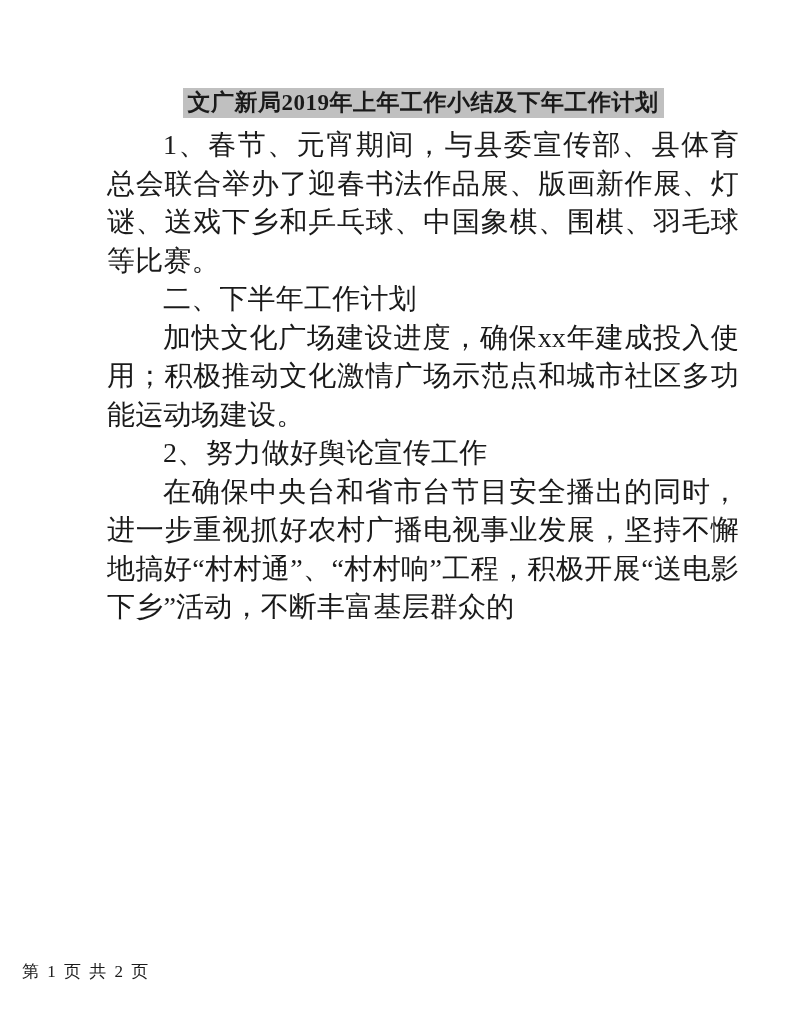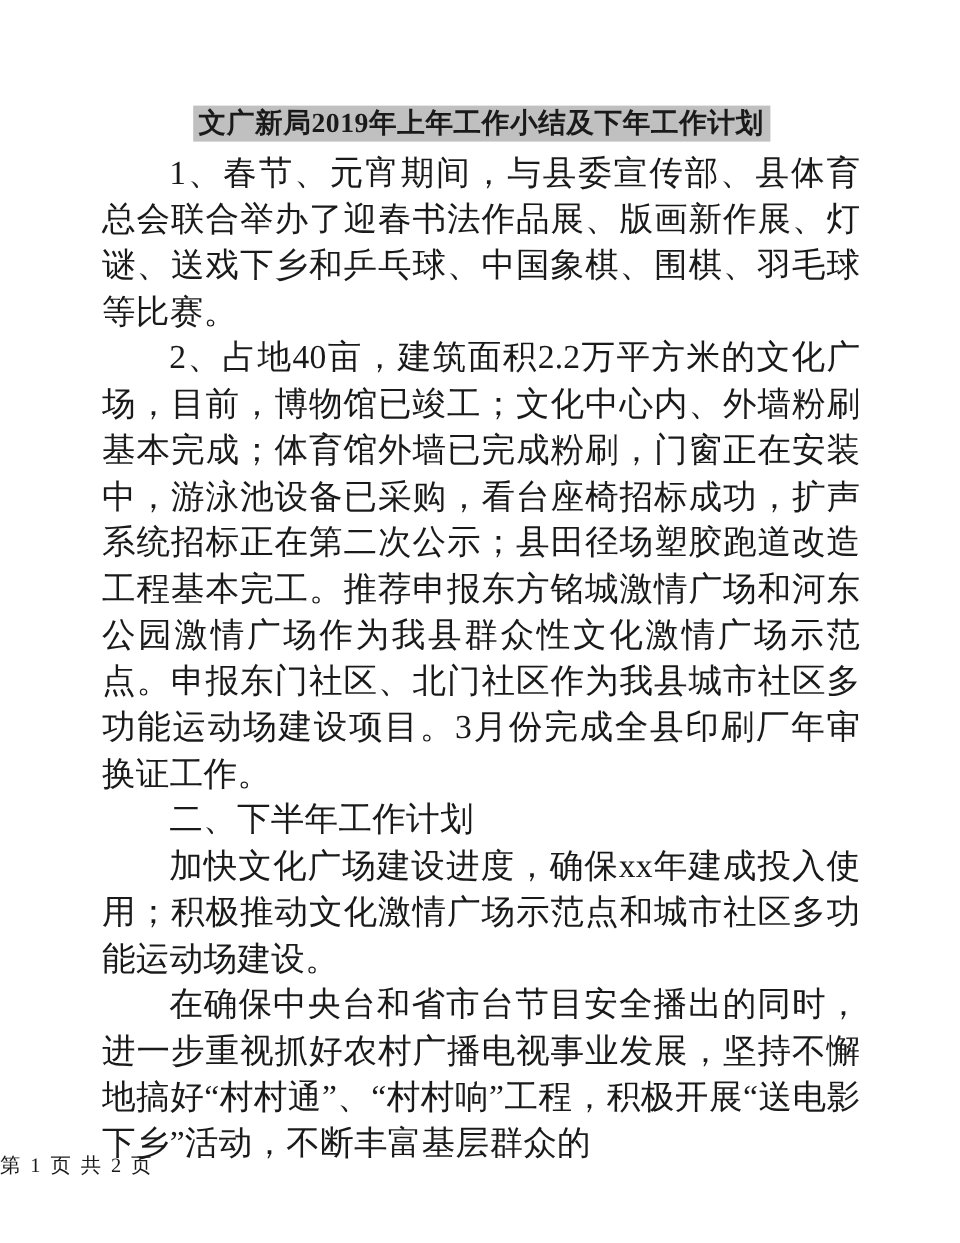--- a/index.html
+++ b/index.html
@@ -12,20 +12,21 @@
   body{
     width:800px;height:1036px;
     font-family:"Liberation Serif","DejaVu Serif",serif;
     color:var(--text);
     overflow:hidden;
   }
   .page{
     position:relative;
     width:778px;height:1036px;
     background:var(--page-background);
+    margin-left:22px;
   }
   .doc{
     position:absolute;
     left:85px;
     width:632px;
     top:86px;
   }
   .doc-title{
     text-align:center;
     font-size:23px;
@@ -57,20 +58,20 @@
   }
 </style>
 </head>
 <body>
 
 <div class="page">
   <div class="doc">
     <h1 class="doc-title"><span class="hl">文广新局2019年上年工作小结及下年工作计划</span></h1>
     <div class="doc-body">
       <p>1、春节、元宵期间，与县委宣传部、县体育总会联合举办了迎春书法作品展、版画新作展、灯谜、送戏下乡和乒乓球、中国象棋、围棋、羽毛球等比赛。</p>
-        <p>2、占地40亩，建筑面积2.2万平方米的文化广场，目前，博物馆已竣工；文化中心内、外墙粉刷基本完成；体育馆外墙已完成粉刷，门窗正在安装中，游泳池设备已采购，看台座椅招标成功，扩声系统招标正在第二次公示；县田径场塑胶跑道改造工程基本完工。推荐申报东方铭城激情广场和河东公园激情广场作为我县群众性文化激情广场示范点。申报东门社区、北门社区作为我县城市社区多功能运动场建设项目。3月份完成全县印刷厂年审换证工作。</p>
         <p>二、下半年工作计划</p>
         <p>加快文化广场建设进度，确保xx年建成投入使用；积极推动文化激情广场示范点和城市社区多功能运动场建设。</p>
+        <p>2、努力做好舆论宣传工作</p>
         <p>在确保中央台和省市台节目安全播出的同时，进一步重视抓好农村广播电视事业发展，坚持不懈地搞好“村村通”、“村村响”工程，积极开展“送电影下乡”活动，不断丰富基层群众的</p>
     </div>
   </div>
   <div class="page-footer">第 1 页 共 2 页</div>
 </div>
 
 </body></html>

